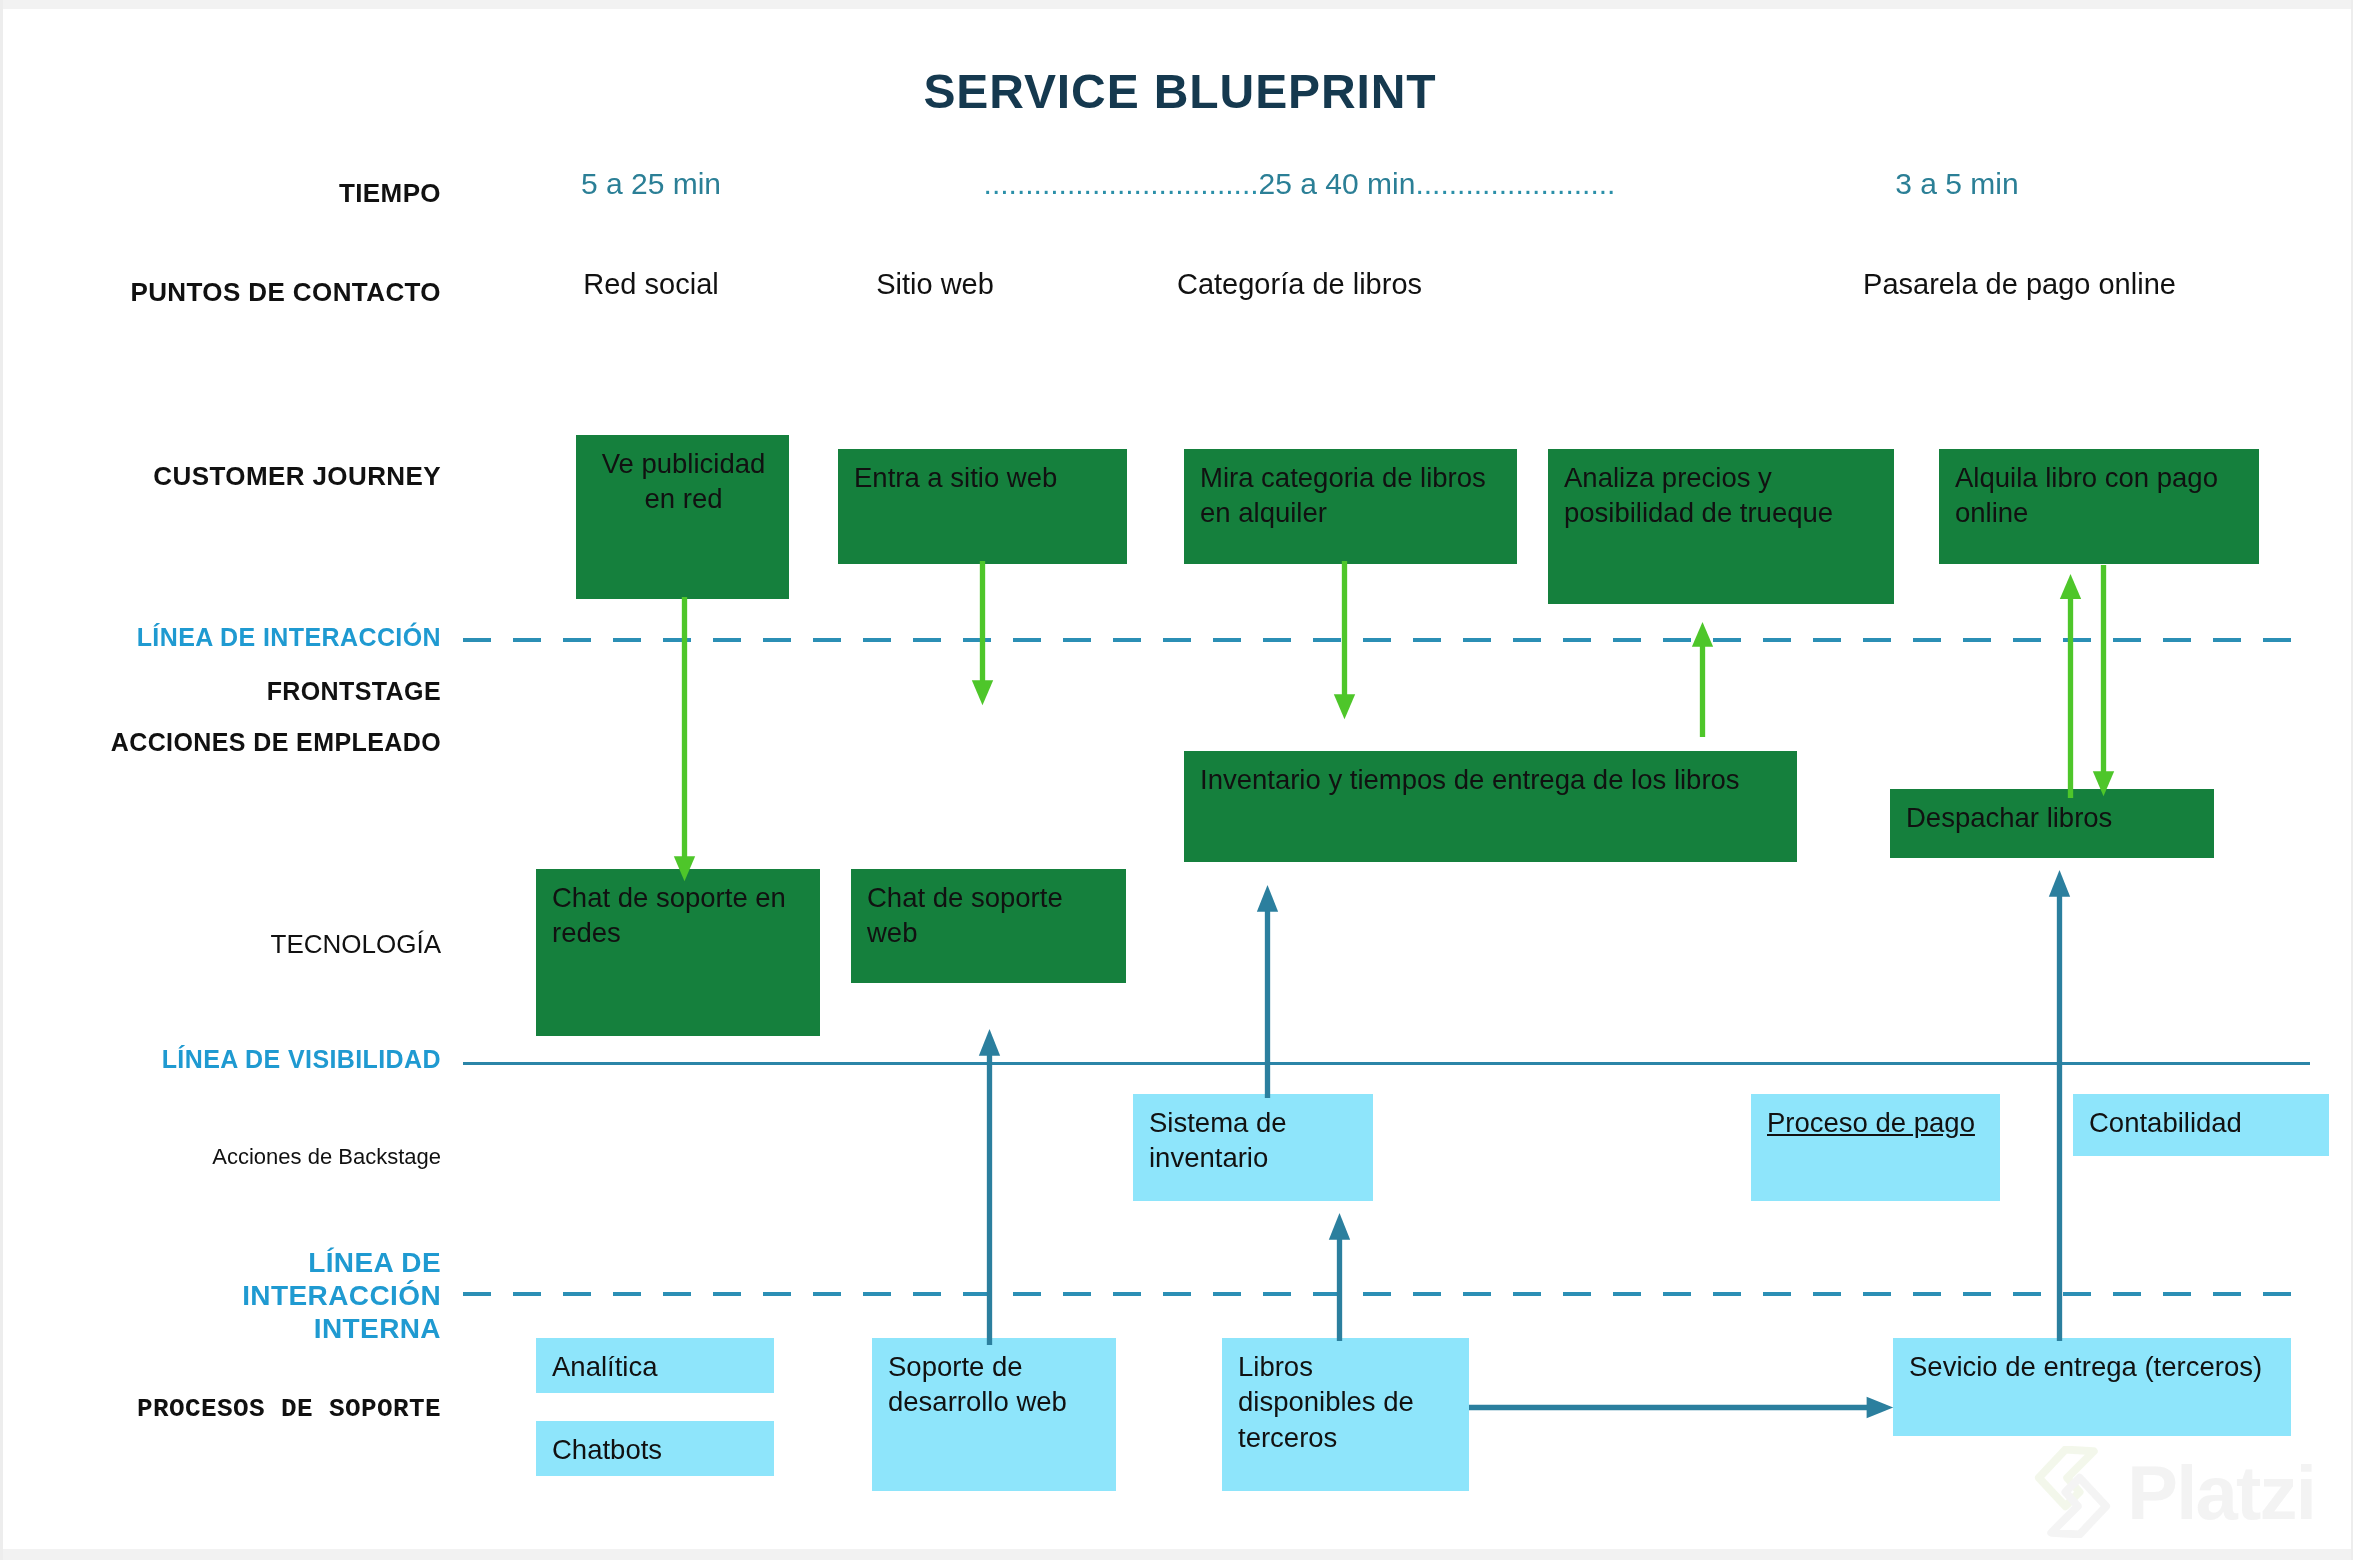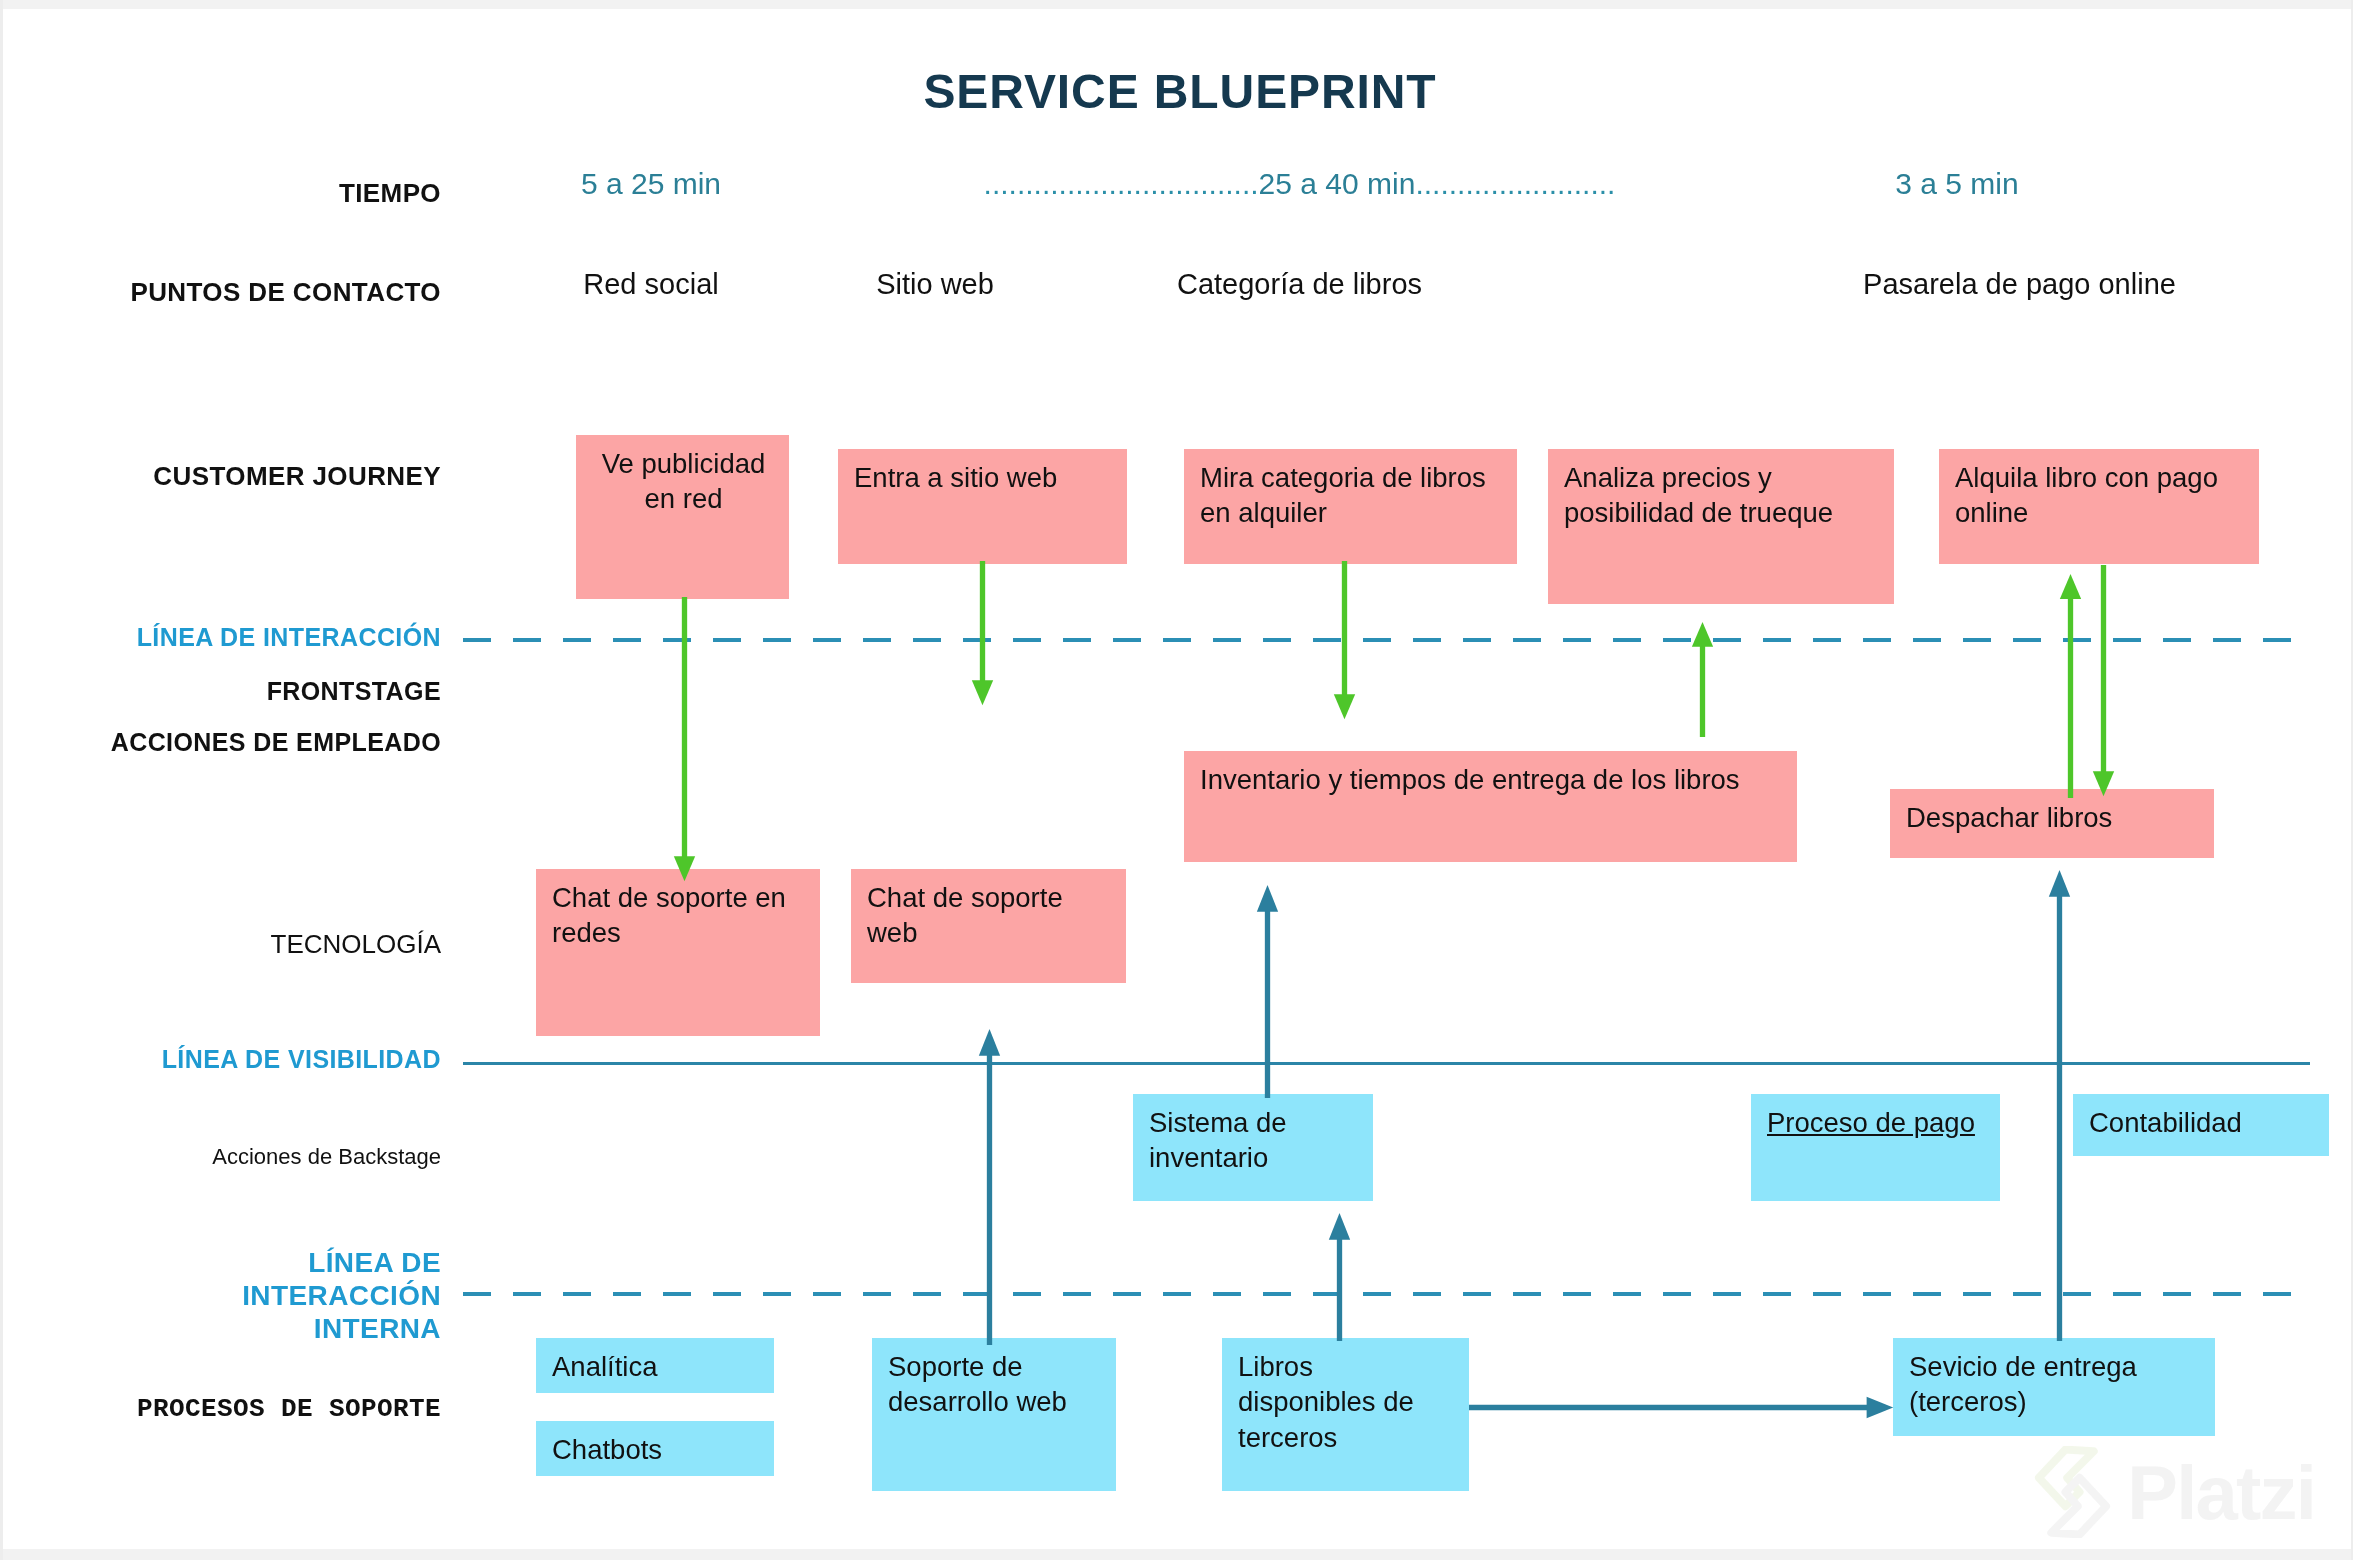--- a/index.html
+++ b/index.html
@@ -55,21 +55,21 @@
 
   
   .box{
     box-sizing:border-box;
     font-size:27.5px;
     line-height:1.30;
     color:#111111;
     padding:10.7px 14px 10.7px 16px;
     word-wrap:break-word;
   }
-  .box.mint{background:#fca5a5;}
+  .box.mint{background:#15803d;}
   .box.cyan{background:#8ee5fb;}
   .box.center{text-align:center;}
 
   
   .hline{height:0;border-top:3.6px solid #2b85a8;}
   .hline.dash{
     border-top:0;
     height:4.4px;
     background-image:linear-gradient(to right,#2b8fb5 0 28px, rgba(0,0,0,0) 28px 50px);
     background-size:50px 4.4px;
@@ -171,21 +171,21 @@
   <div class="abs hline dash" style="top:1292px;left:460px;width:1847px;"></div>
 
   <div class="abs box cyan" style="top:1338px;left:533px;width:238px;height:55px;">Analítica</div>
 
   <div class="abs box cyan" style="top:1421px;left:533px;width:238px;height:55px;">Chatbots</div>
 
   <div class="abs box cyan" style="top:1338px;left:869px;width:244px;height:153px;">Soporte de desarrollo web</div>
 
   <div class="abs box cyan" style="top:1338px;left:1219px;width:247px;height:153px;">Libros disponibles de terceros</div>
 
-  <div class="abs box cyan" style="top:1338px;left:1890px;width:322px;height:98px;">Sevicio de entrega (terceros)</div>
+  <div class="abs box cyan" style="top:1338px;left:1890px;width:398px;height:98px;">Sevicio de entrega (terceros)</div>
 
   <div class="arrow" style="top:597px;left:668px;">
     <svg width="27" height="286" viewBox="0 0 30 322">
       <line x1="15" y1="0" x2="15" y2="300" stroke="#4ec62a" stroke-width="6"></line>
       <polygon points="15,320 3,292 27,292" fill="#4ec62a"></polygon>
     </svg>
   </div>
 
   <div class="arrow" style="top:561px;left:966px;">
     <svg width="27" height="146" viewBox="0 0 30 164">

